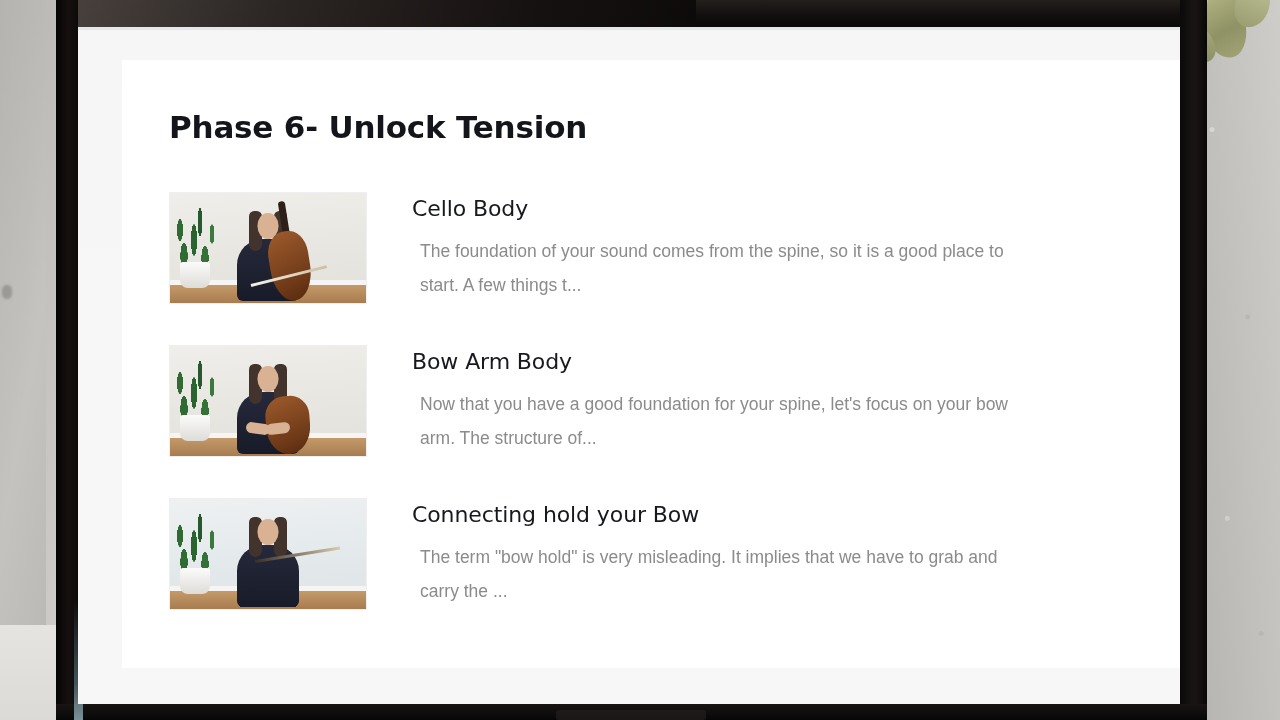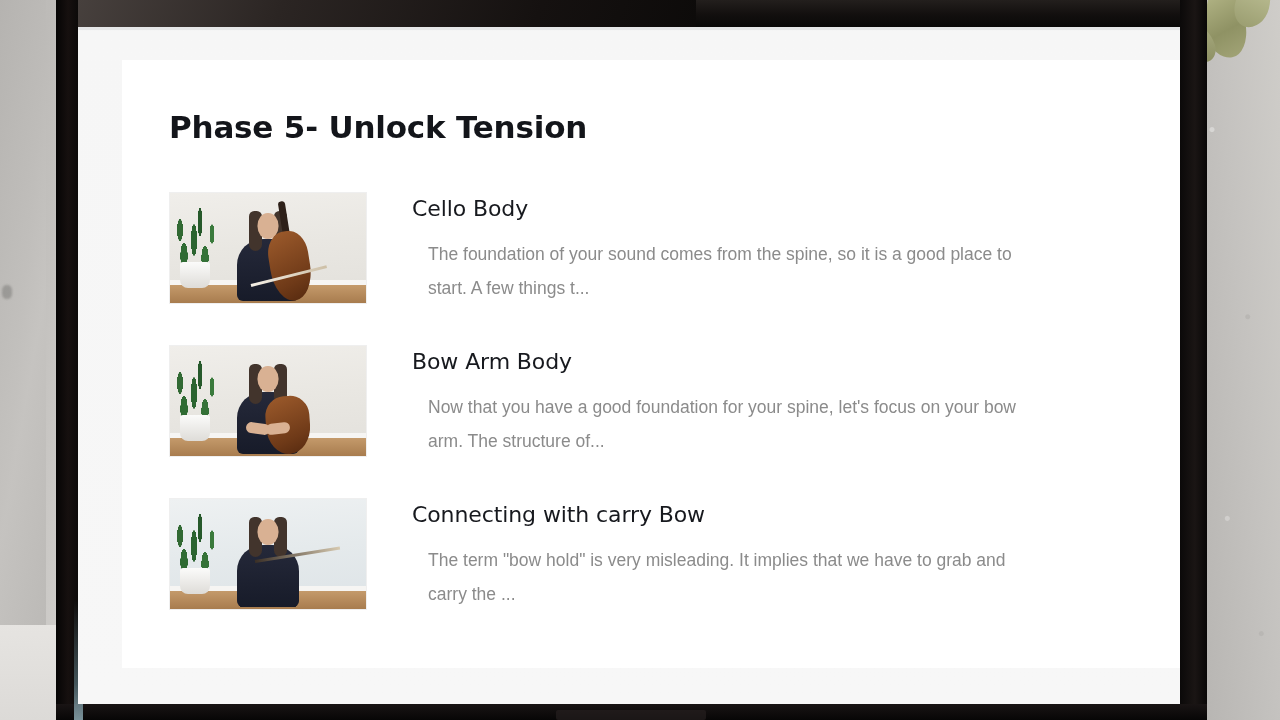--- a/index.html
+++ b/index.html
@@ -225,21 +225,21 @@
   }
 
   .lesson-text{margin-left:45px;padding-top:4px;}
   .lesson-title{
     font-size:22px;font-weight:400;color:#17191e;letter-spacing:-.1px;
     font-family:"DejaVu Sans","Liberation Sans",sans-serif;
     margin:0 0 13px 0;white-space:nowrap;
   }
   .lesson-desc{
     font-size:17.5px;color:#8b8b8b;line-height:34px;
-    max-width:620px;margin:16px;
+    max-width:620px;margin:8px;
   }
 </style>
 </head>
 <body>
 
 <div id="scene">
 
   <div class="wall-left">
     <div class="panel"></div>
     <div class="smudge"></div>
@@ -264,21 +264,21 @@
       <div class="notch"></div>
     </div>
     <div class="bezel-gloss-left"></div>
 
     <div id="screen">
       <div class="page-bg"></div>
       <div class="page-hairline"></div>
 
       <div class="card">
 
-        <div class="card-title">Phase 5- Unlock Tension</div>
+        <div class="card-title">Phase 6- Unlock Tension</div>
 
         <div class="lesson-list">
 
           <div class="lesson-item">
             <div class="thumb">
               <div class="rm-wall"></div>
               <div class="rm-base"></div>
               <div class="rm-floor"></div>
               <div class="plant"></div>
               <div class="pot"></div>
@@ -331,21 +331,21 @@
               <div class="person">
                 <div class="legs"></div>
                 <div class="torso"></div>
                 <div class="hair-l"></div>
                 <div class="hair-r"></div>
                 <div class="head"></div>
                 <div class="bow stand"></div>
               </div>
             </div>
             <div class="lesson-text">
-              <p class="lesson-title">Connecting with carry Bow</p>
+              <p class="lesson-title">Connecting hold your Bow</p>
               <p class="lesson-desc">The term "bow hold" is very misleading.  It implies that we have to grab and carry the ...</p>
             </div>
           </div>
 
         </div>
       </div>
     </div>
   </div>
 </div>
 

